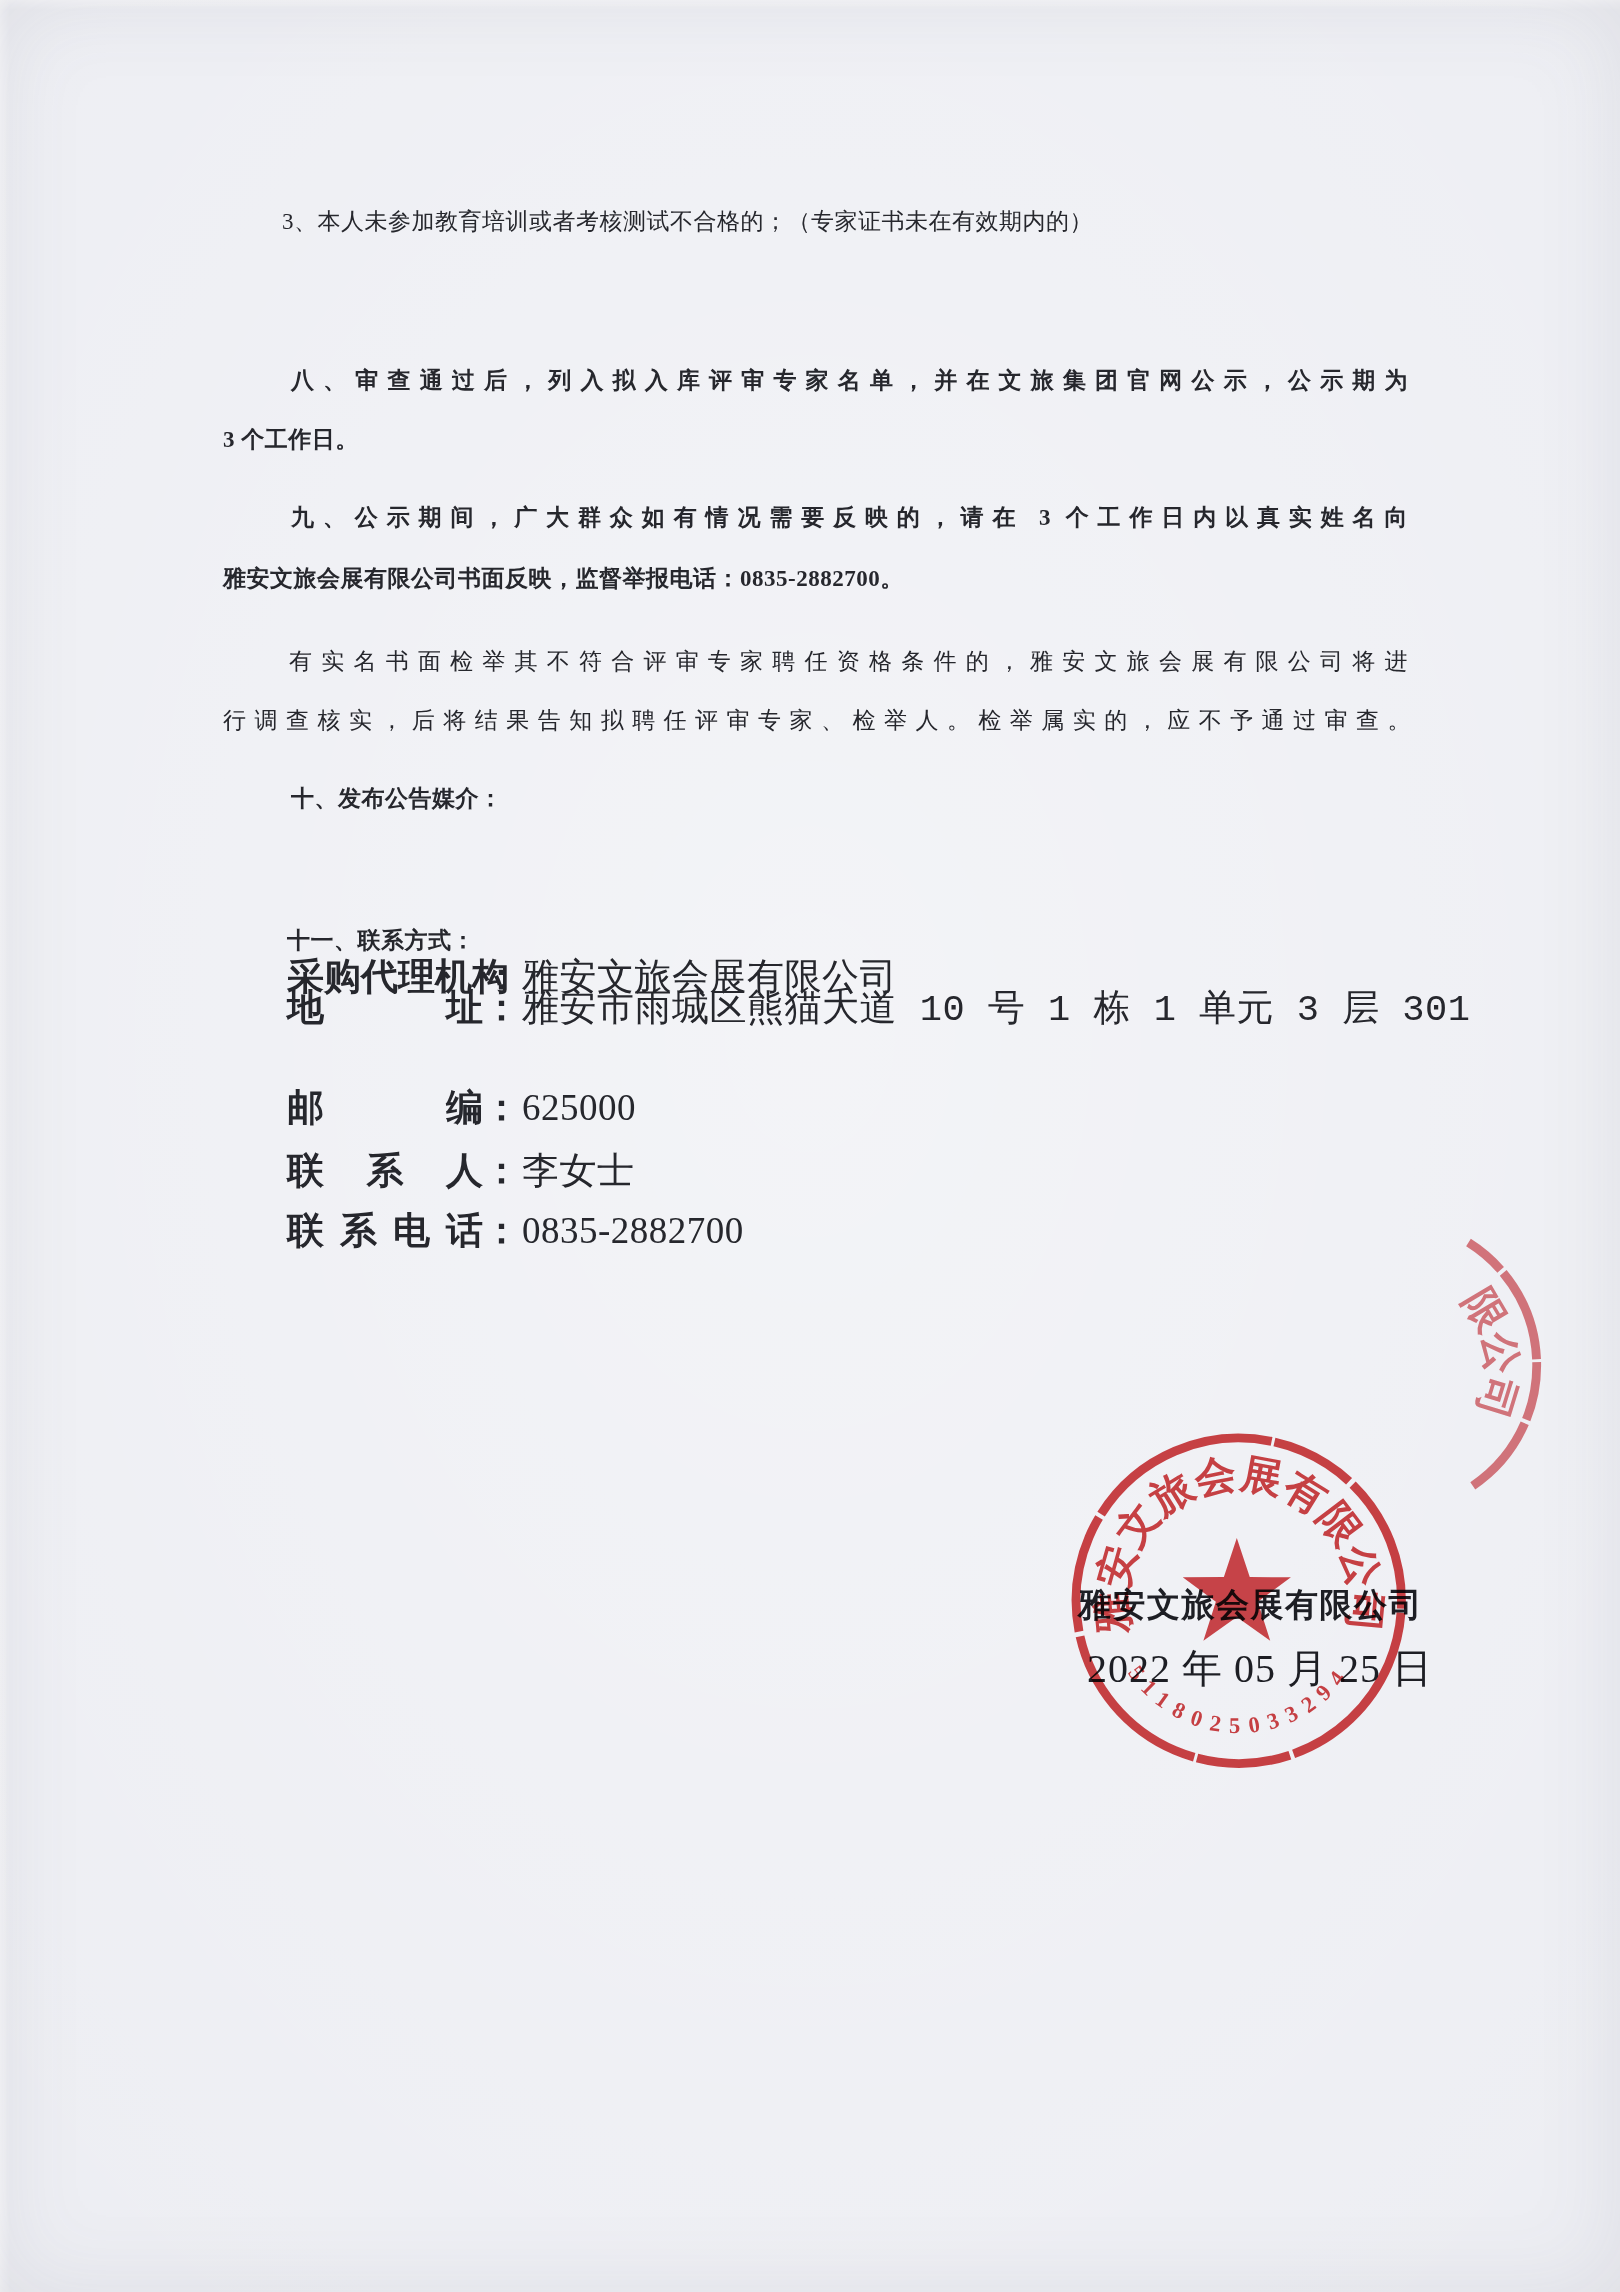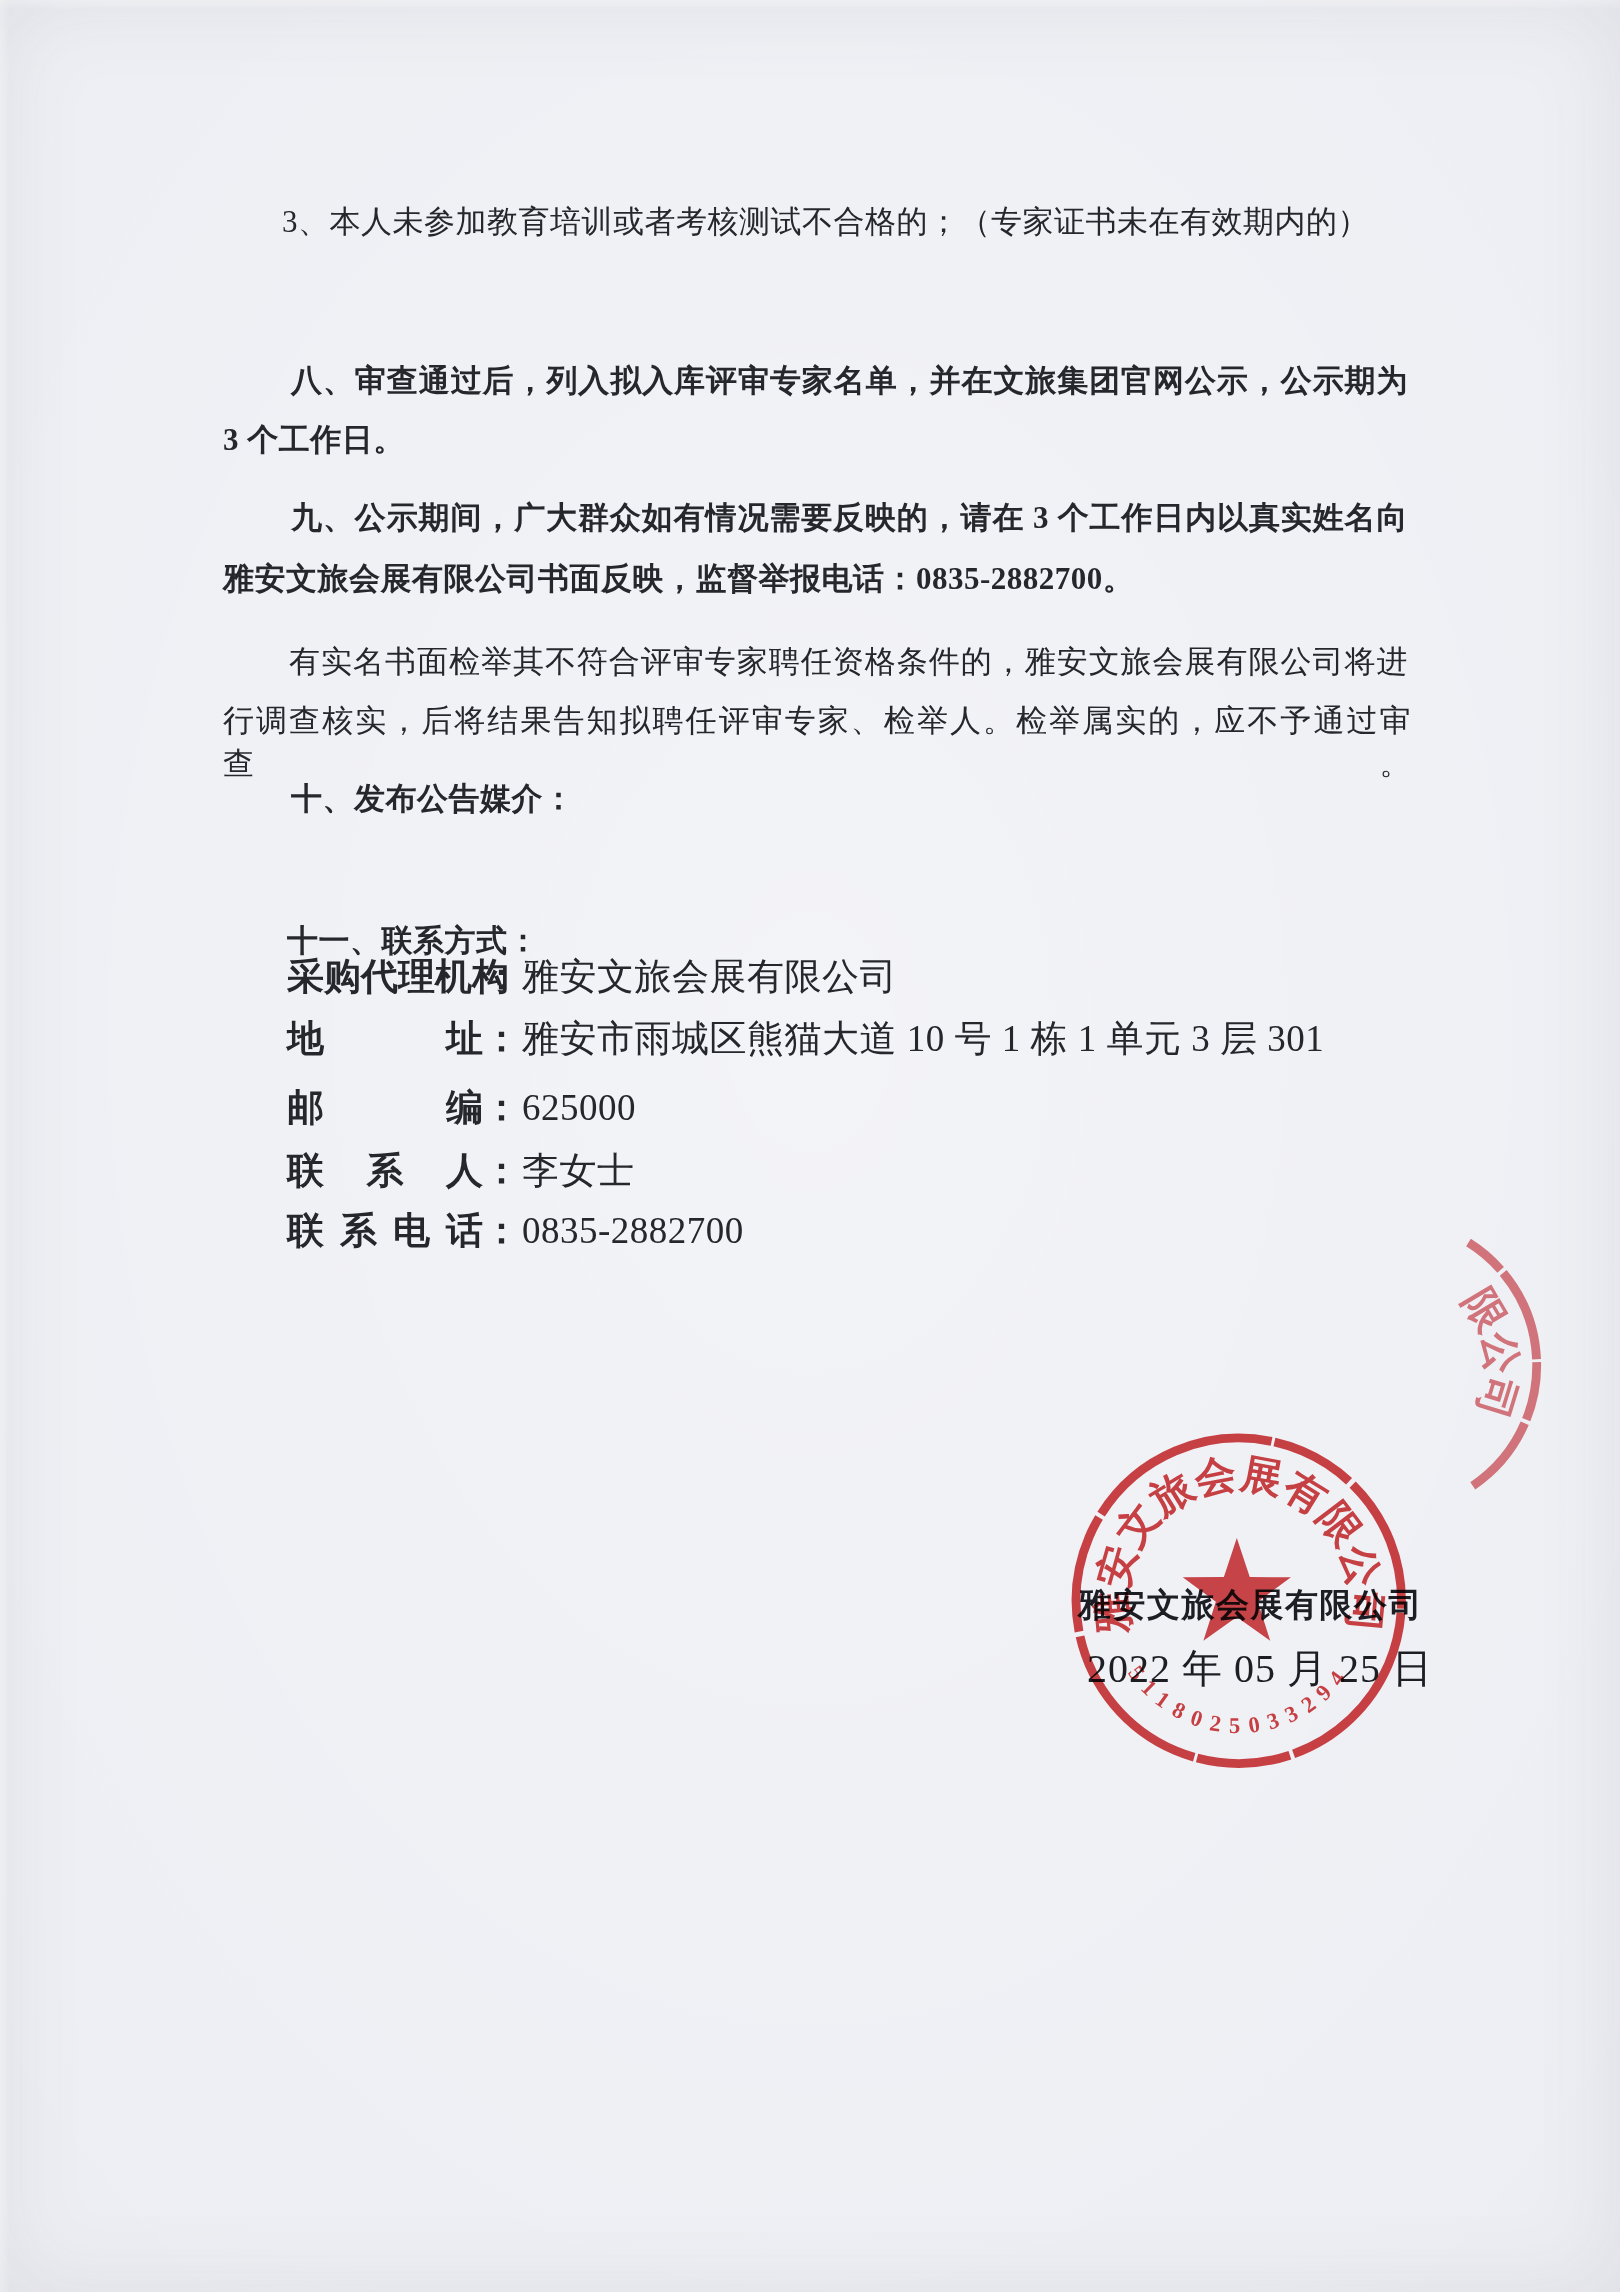--- a/index.html
+++ b/index.html
@@ -14,21 +14,21 @@
     position:absolute;left:0;top:0;width:1620px;height:2293px;
     background:#edeef3;
     background-image:
       radial-gradient(ellipse 120% 120% at 50% 45%, rgba(255,255,255,0.35), rgba(0,0,0,0) 60%),
       linear-gradient(90deg, rgba(255,255,255,0.5) 0px, rgba(255,255,255,0) 9.8px),
       linear-gradient(180deg, rgba(255,255,255,0.5) 0px, rgba(255,255,255,0) 9.8px);
     box-shadow:inset 0 0 88px rgba(90,92,110,0.10);
   }
   .tline{
     position:absolute;
-    font-size:31px;
+    font-size:23px;
     line-height:43px;
     height:43px;
     color:#26272d;
     letter-spacing:0.5px;
     white-space:nowrap;
   }
   .tline.bold{font-weight:bold;}
   .tline.just{
     white-space:normal;
     text-align:justify;
@@ -84,21 +84,21 @@
   <div class="tline bold just" style="left:291px;top:496px;width:1117px;">九、公示期间，广大群众如有情况需要反映的，请在 3 个工作日内以真实姓名向</div>
   <div class="tline bold" style="left:223px;top:557px;">雅安文旅会展有限公司书面反映，监督举报电话：0835-2882700。</div>
   <div class="tline just" style="left:289px;top:640px;width:1119px;">有实名书面检举其不符合评审专家聘任资格条件的，雅安文旅会展有限公司将进</div>
   <div class="tline just" style="left:223px;top:699px;width:1188px;">行调查核实，后将结果告知拟聘任评审专家、检举人。检举属实的，应不予通过审查。</div>
   <div class="tline bold" style="left:291px;top:777px;font-family:Liberation Serif, serif;">十、发布公告媒介：</div>
   <div class="tline bold" style="left:287px;top:903px;margin-top:16px;">十一、联系方式：</div>
 
   <div class="contact-row" style="left:287px;top:955px;">
     <span class="contact-label">采购代理机构</span><span class="contact-colon">：</span><span class="contact-value">雅安文旅会展有限公司</span>
   </div>
-  <div class="contact-row" style="left:287px;top:1017px;">
+  <div class="contact-row" style="left:287px;top:989px;font-family:Liberation Mono, monospace;">
     <span class="contact-label">地址</span><span class="contact-colon">：</span><span class="contact-value">雅安市雨城区熊猫大道 10 号 1 栋 1 单元 3 层 301</span>
   </div>
   <div class="contact-row" style="left:287px;top:1086px;">
     <span class="contact-label">邮编</span><span class="contact-colon">：</span><span class="contact-value">625000</span>
   </div>
   <div class="contact-row" style="left:287px;top:1149px;">
     <span class="contact-label">联系人</span><span class="contact-colon">：</span><span class="contact-value">李女士</span>
   </div>
   <div class="contact-row" style="left:287px;top:1209px;">
     <span class="contact-label">联系电话</span><span class="contact-colon">：</span><span class="contact-value">0835-2882700</span>

